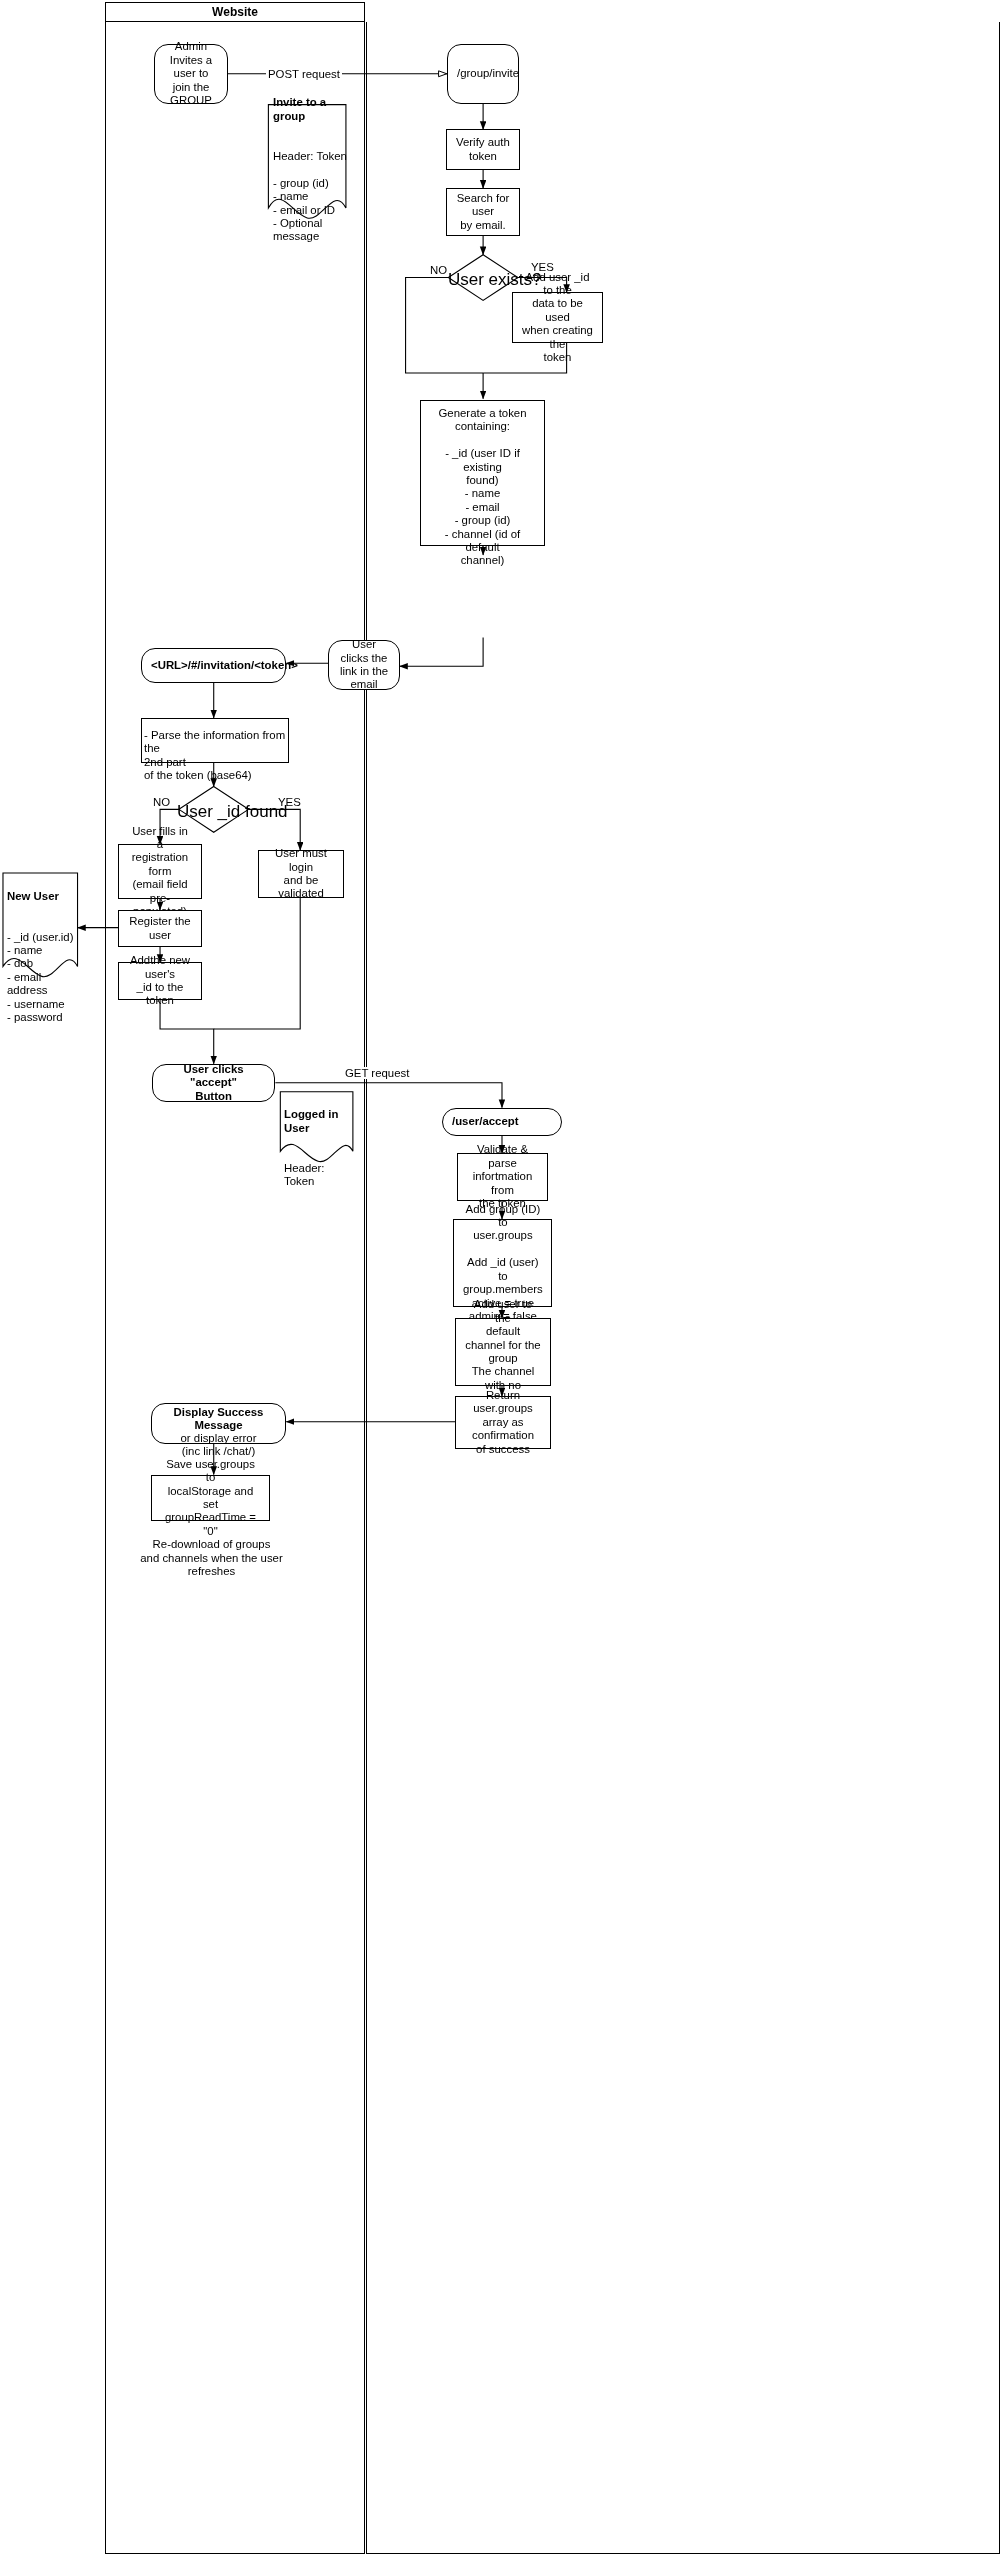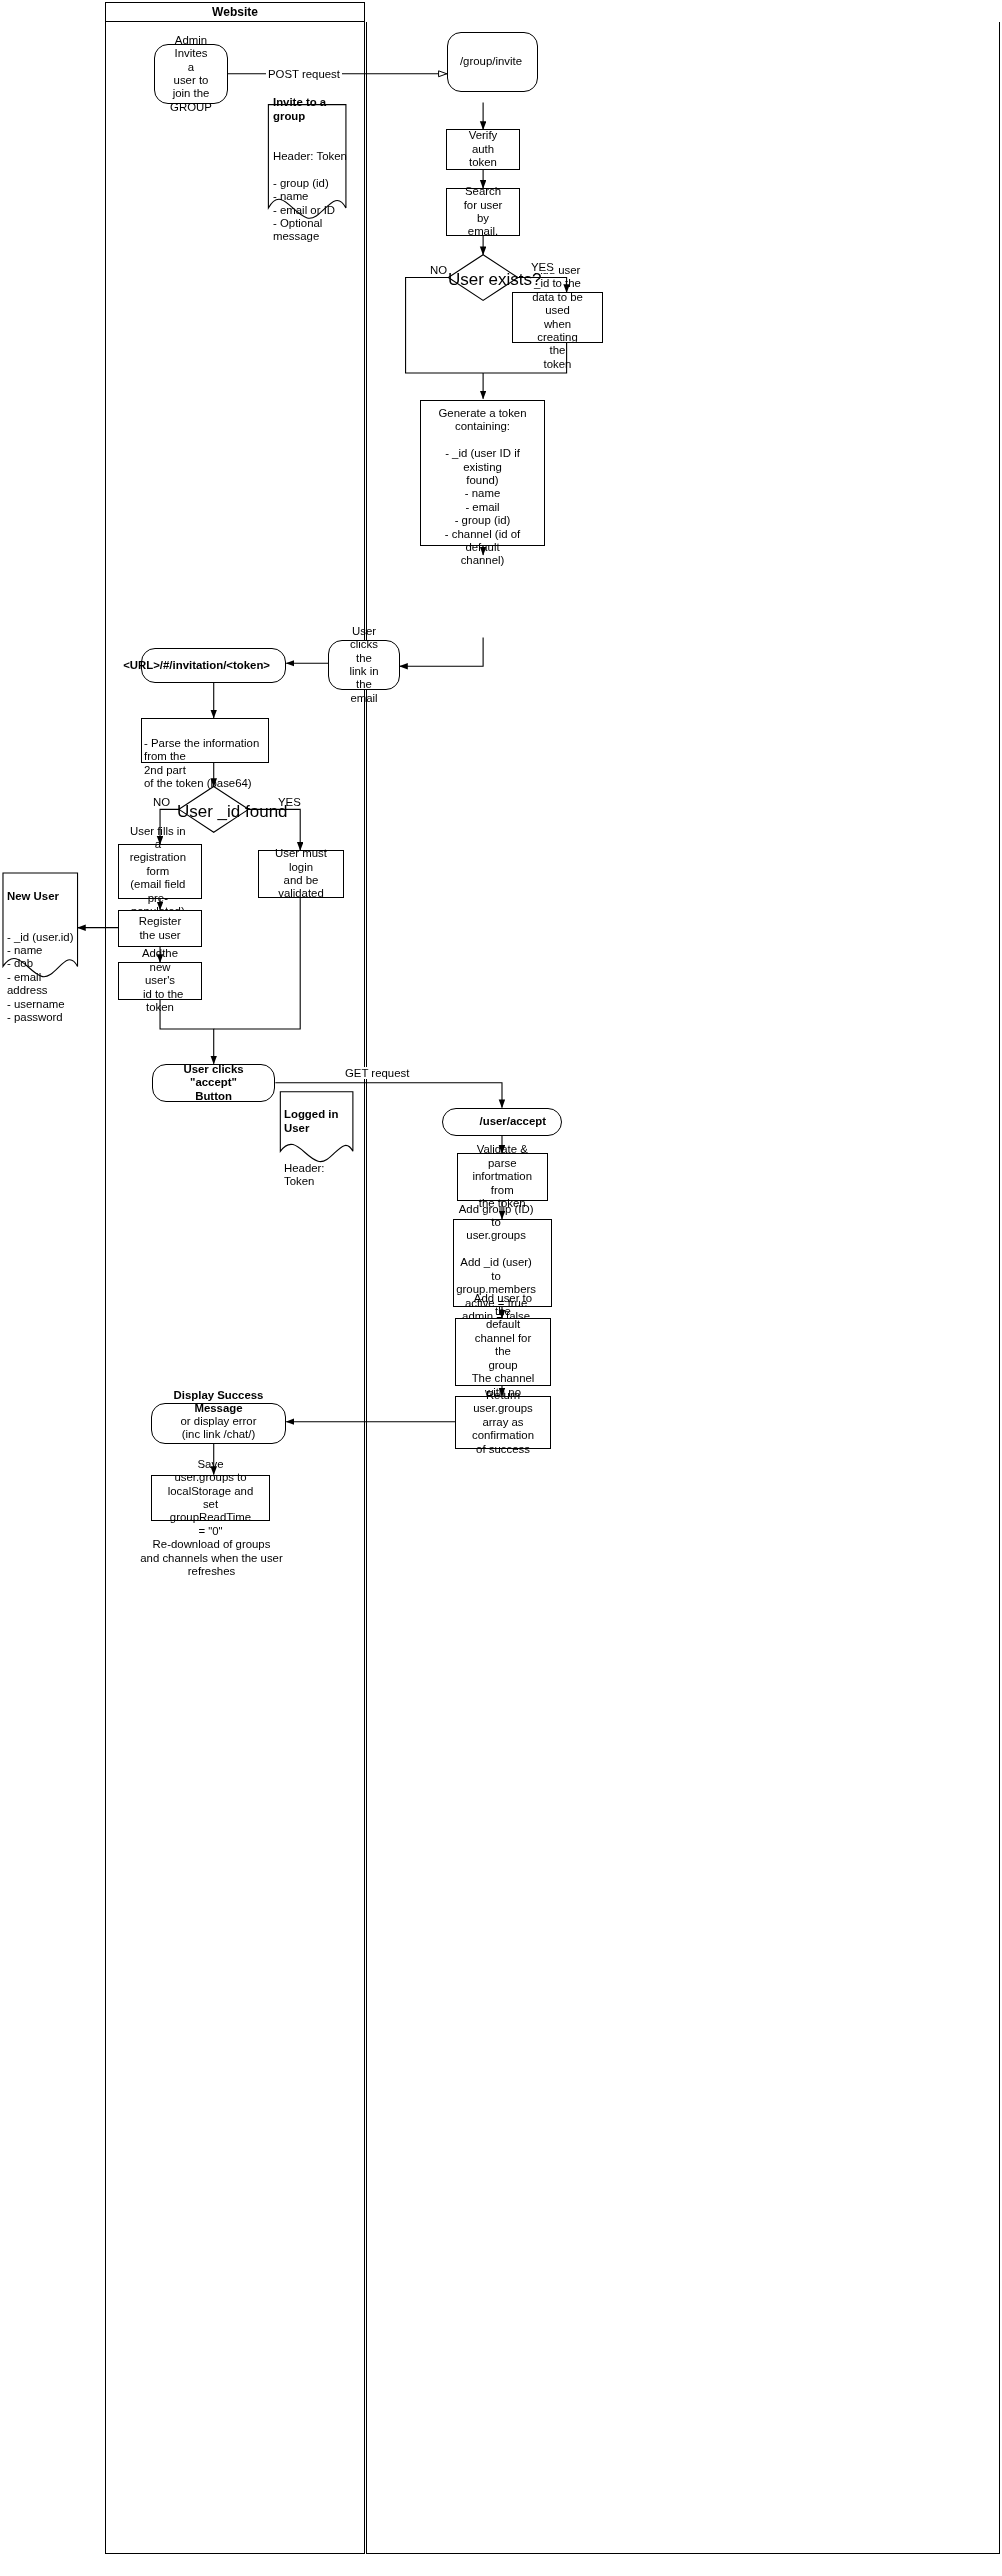--- a/index.html
+++ b/index.html
@@ -23,28 +23,28 @@
     top: 0;
     width: 1002px;
     height: 2576px;
     pointer-events: none;
   }
   .node {
     position: absolute;
     box-sizing: border-box;
     display: flex;
     align-items: center;
-    justify-content: flex-end;
+    justify-content: flex-start;
     text-align: center;
     font-size: 11.4px;
     line-height: 13.4px;
     color: #000000;
     background: #ffffff;
     border: 1px solid #000000;
-    padding: 2px 15px;
+    padding: 2px 9px;
   }
   .node.rounded { border-radius: 14px; }
   .node.bold { font-weight: bold; }
   .node.topleft { align-items: flex-start; justify-content: flex-start; text-align: left; }
   .lane-header {
     position: absolute;
     box-sizing: border-box;
     border: 1px solid #000000;
     background: #ffffff;
     display: flex;
@@ -185,21 +185,21 @@
 
     <path d="M282,1098 L355,1098 L355,1158 C345,1139 334,1172 320,1168 C306,1164 296,1139 282,1158 Z" fill="#ffffff" stroke="#000" stroke-width="1.1"></path>
   </svg>
 
   <div class="node rounded multi" style="left:154px; top:44px; width:74px; height:60px;">
     <span>Admin Invites a
 user to join the
 GROUP</span>
   </div>
 
-  <div class="node rounded" style="left:447px; top:32px; width:91px; height:60px;">
+  <div class="node rounded" style="left:447px; top:44px; width:72px; height:60px;">
     <span>/group/invite</span>
   </div>
 
   <div class="node multi" style="left:446px; top:129px; width:74px; height:41px;">
     <span>Verify auth
 token</span>
   </div>
 
   <div class="node multi" style="left:446px; top:188px; width:74px; height:48px;">
     <span>Search for user
@@ -229,21 +229,21 @@
 
   <div class="node rounded multi" style="left:328px; top:640px; width:72px; height:50px;">
     <span>User clicks the
 link in the email</span>
   </div>
 
   <div class="node rounded bold" style="left:141px; top:648px; width:145px; height:35px;">
     <span>&lt;URL&gt;/#/invitation/&lt;token&gt;</span>
   </div>
 
-  <div class="node multi topleft" style="left:141px; top:718px; width:128px; height:45px; padding:18px 2px;">
+  <div class="node multi topleft" style="left:141px; top:718px; width:148px; height:45px; padding:10px 2px;">
     <span>- Parse the information from the
 2nd part
 of the token (base64)</span>
   </div>
 
   <div class="node multi" style="left:118px; top:844px; width:84px; height:55px;">
     <span>User fills in a
 registration form
 (email field pre-
 populated)</span>

